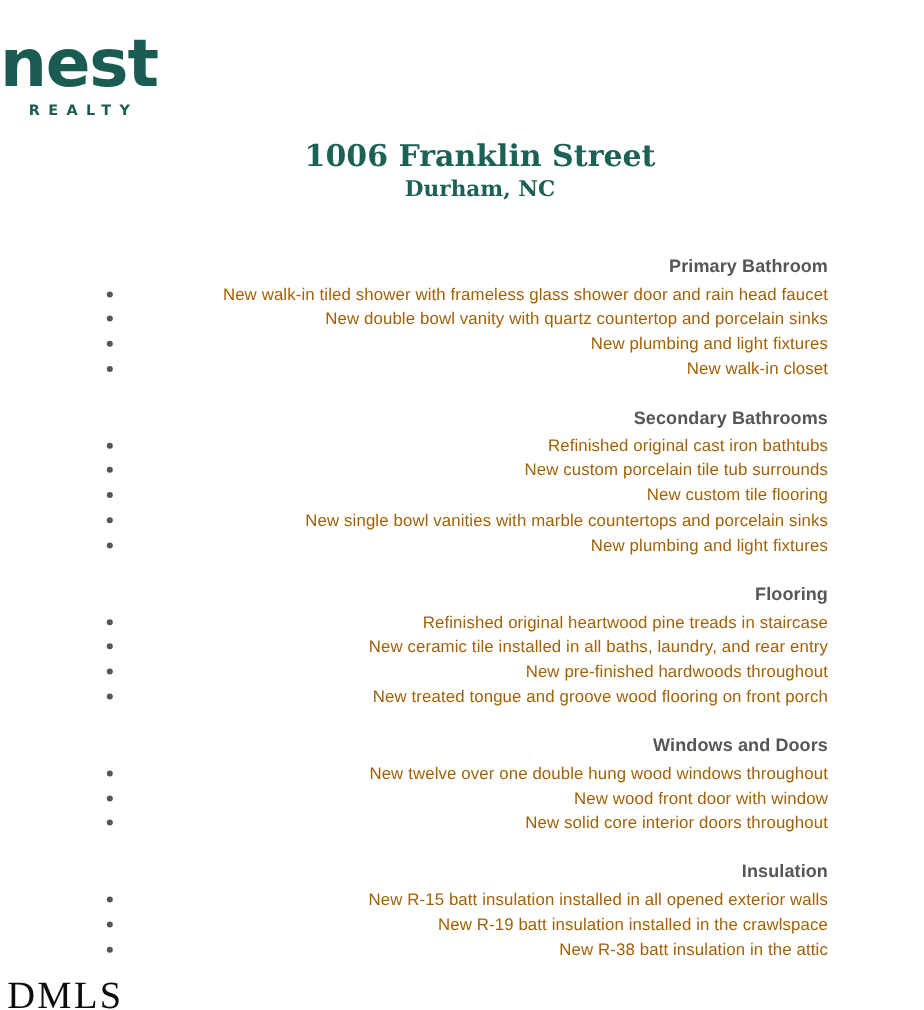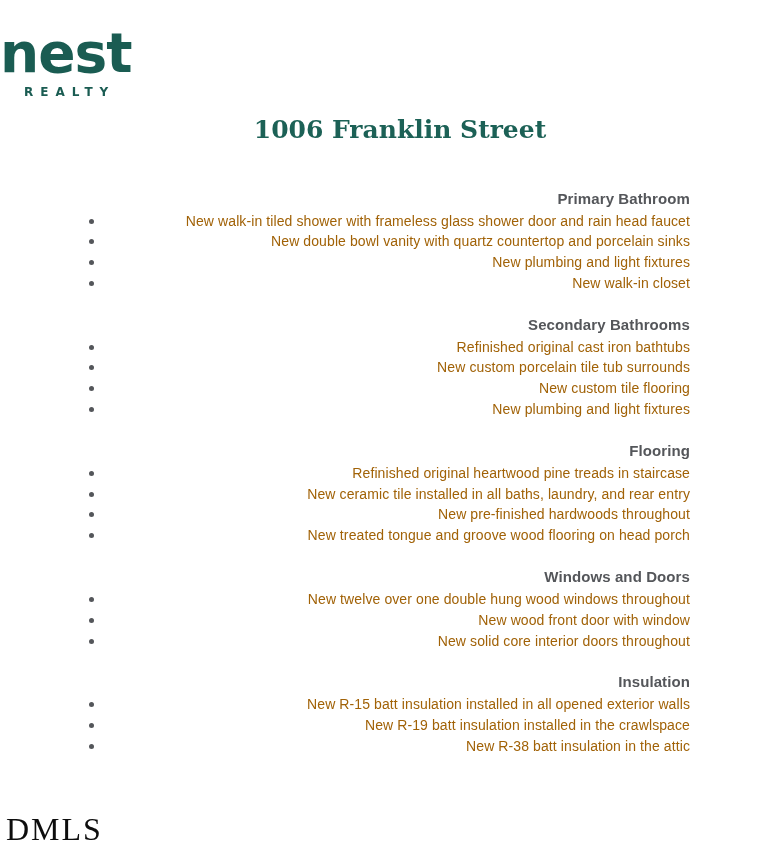--- a/index.html
+++ b/index.html
@@ -101,50 +101,52 @@
 
 <div class="page">
 
   <div class="brand">
     <div class="logo-text">nest</div>
     <div class="logo-subtext">REALTY</div>
   </div>
 
   <div class="address-block">
     <div class="address">1006 Franklin Street</div>
+    <div class="city">Durham, NC</div>
   </div>
 
   <div class="content" id="sections-container">
   <section class="section">
     <h3 class="section-title">Primary Bathroom</h3>
     <ul class="bullet-list">
           <li>New walk-in tiled shower with frameless glass shower door and rain head faucet</li>
           <li>New double bowl vanity with quartz countertop and porcelain sinks</li>
           <li>New plumbing and light fixtures</li>
           <li>New walk-in closet</li>
         </ul>
   </section>
 
   <section class="section">
     <h3 class="section-title">Secondary Bathrooms</h3>
     <ul class="bullet-list">
           <li>Refinished original cast iron bathtubs</li>
           <li>New custom porcelain tile tub surrounds</li>
           <li>New custom tile flooring</li>
+          <li>New single bowl vanities with marble countertops and porcelain sinks</li>
           <li>New plumbing and light fixtures</li>
         </ul>
   </section>
 
   <section class="section">
     <h3 class="section-title">Flooring</h3>
     <ul class="bullet-list">
           <li>Refinished original heartwood pine treads in staircase</li>
           <li>New ceramic tile installed in all baths, laundry, and rear entry</li>
           <li>New pre-finished hardwoods throughout</li>
-          <li>New treated tongue and groove wood flooring on head porch</li>
+          <li>New treated tongue and groove wood flooring on front porch</li>
         </ul>
   </section>
 
   <section class="section">
     <h3 class="section-title">Windows and Doors</h3>
     <ul class="bullet-list">
           <li>New twelve over one double hung wood windows throughout</li>
           <li>New wood front door with window</li>
           <li>New solid core interior doors throughout</li>
         </ul>

